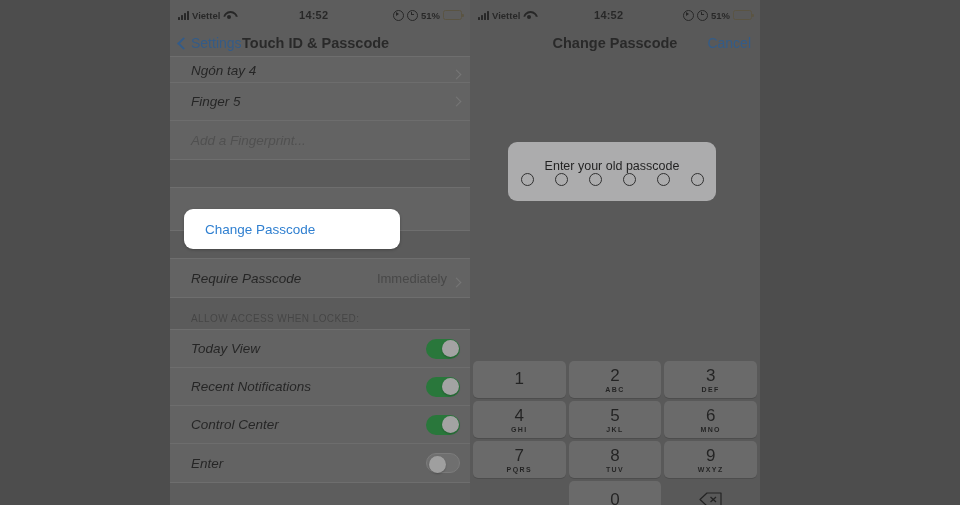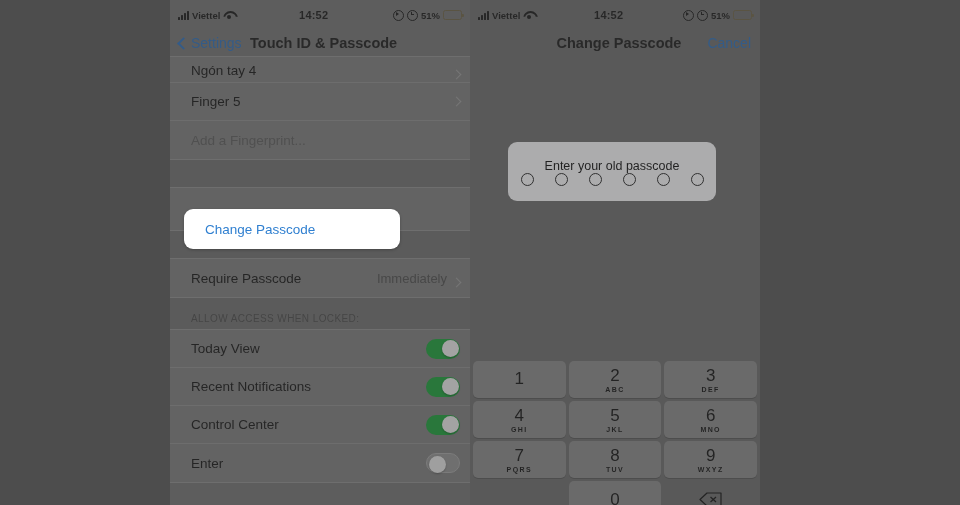--- a/index.html
+++ b/index.html
@@ -64,35 +64,35 @@
     position:relative;height:26px;display:flex;align-items:center;
     padding:0 9px;z-index:5;
   }
   .nav-back{display:flex;align-items:center;gap:2px;color:#2f6fb5;font-size:14px;cursor:pointer;}
   .chev-left{
     width:7px;height:7px;border-left:2.2px solid #2f6fb5;border-bottom:2.2px solid #2f6fb5;
     transform:rotate(45deg);margin-right:1px;
   }
   .nav-title{
     position:absolute;left:0;right:0;text-align:center;
-    font-size:14.5px;font-weight:bold;color:#1d1d1d;pointer-events:none;margin-left:8px;
+    font-size:14.5px;font-weight:bold;color:#1d1d1d;pointer-events:none;
   }
   .left-phone .nav-title{text-align:left;left:72px;}
   .nav-action{margin-left:auto;color:#2f6fb5;font-size:14px;cursor:pointer;z-index:6;}
 
   
   .list-wrap{position:relative;z-index:4;}
   .group{background:#7b7b7b;border-top:1px solid #8d8d8d;border-bottom:1px solid #8d8d8d;}
   .row{
     display:flex;align-items:center;justify-content:space-between;
     height:38px;padding:0 10px 0 21px;background:#7b7b7b;
     border-bottom:1px solid #8b8b8b;box-sizing:border-box;
   }
   .row:last-child{border-bottom:none;}
-  .row .label{font-size:13.5px;color:#171717;}
+  .row .label{font-size:13.5px;color:#171717;font-style:italic;}
   .row .label.muted{color:#5c5c5c;}
   .row .label.link{color:#2f6fb5;}
   .row .right{display:flex;align-items:flex-end;gap:6px;}
   .row .value{font-size:13px;color:#4f4f4f;}
   .chev-right{
     width:6px;height:6px;border-top:1.8px solid #9a9a9a;border-right:1.8px solid #9a9a9a;
     transform:rotate(45deg);
   }
   .spacer{height:27px;background:#6f6f6f;}
   .section-head{

